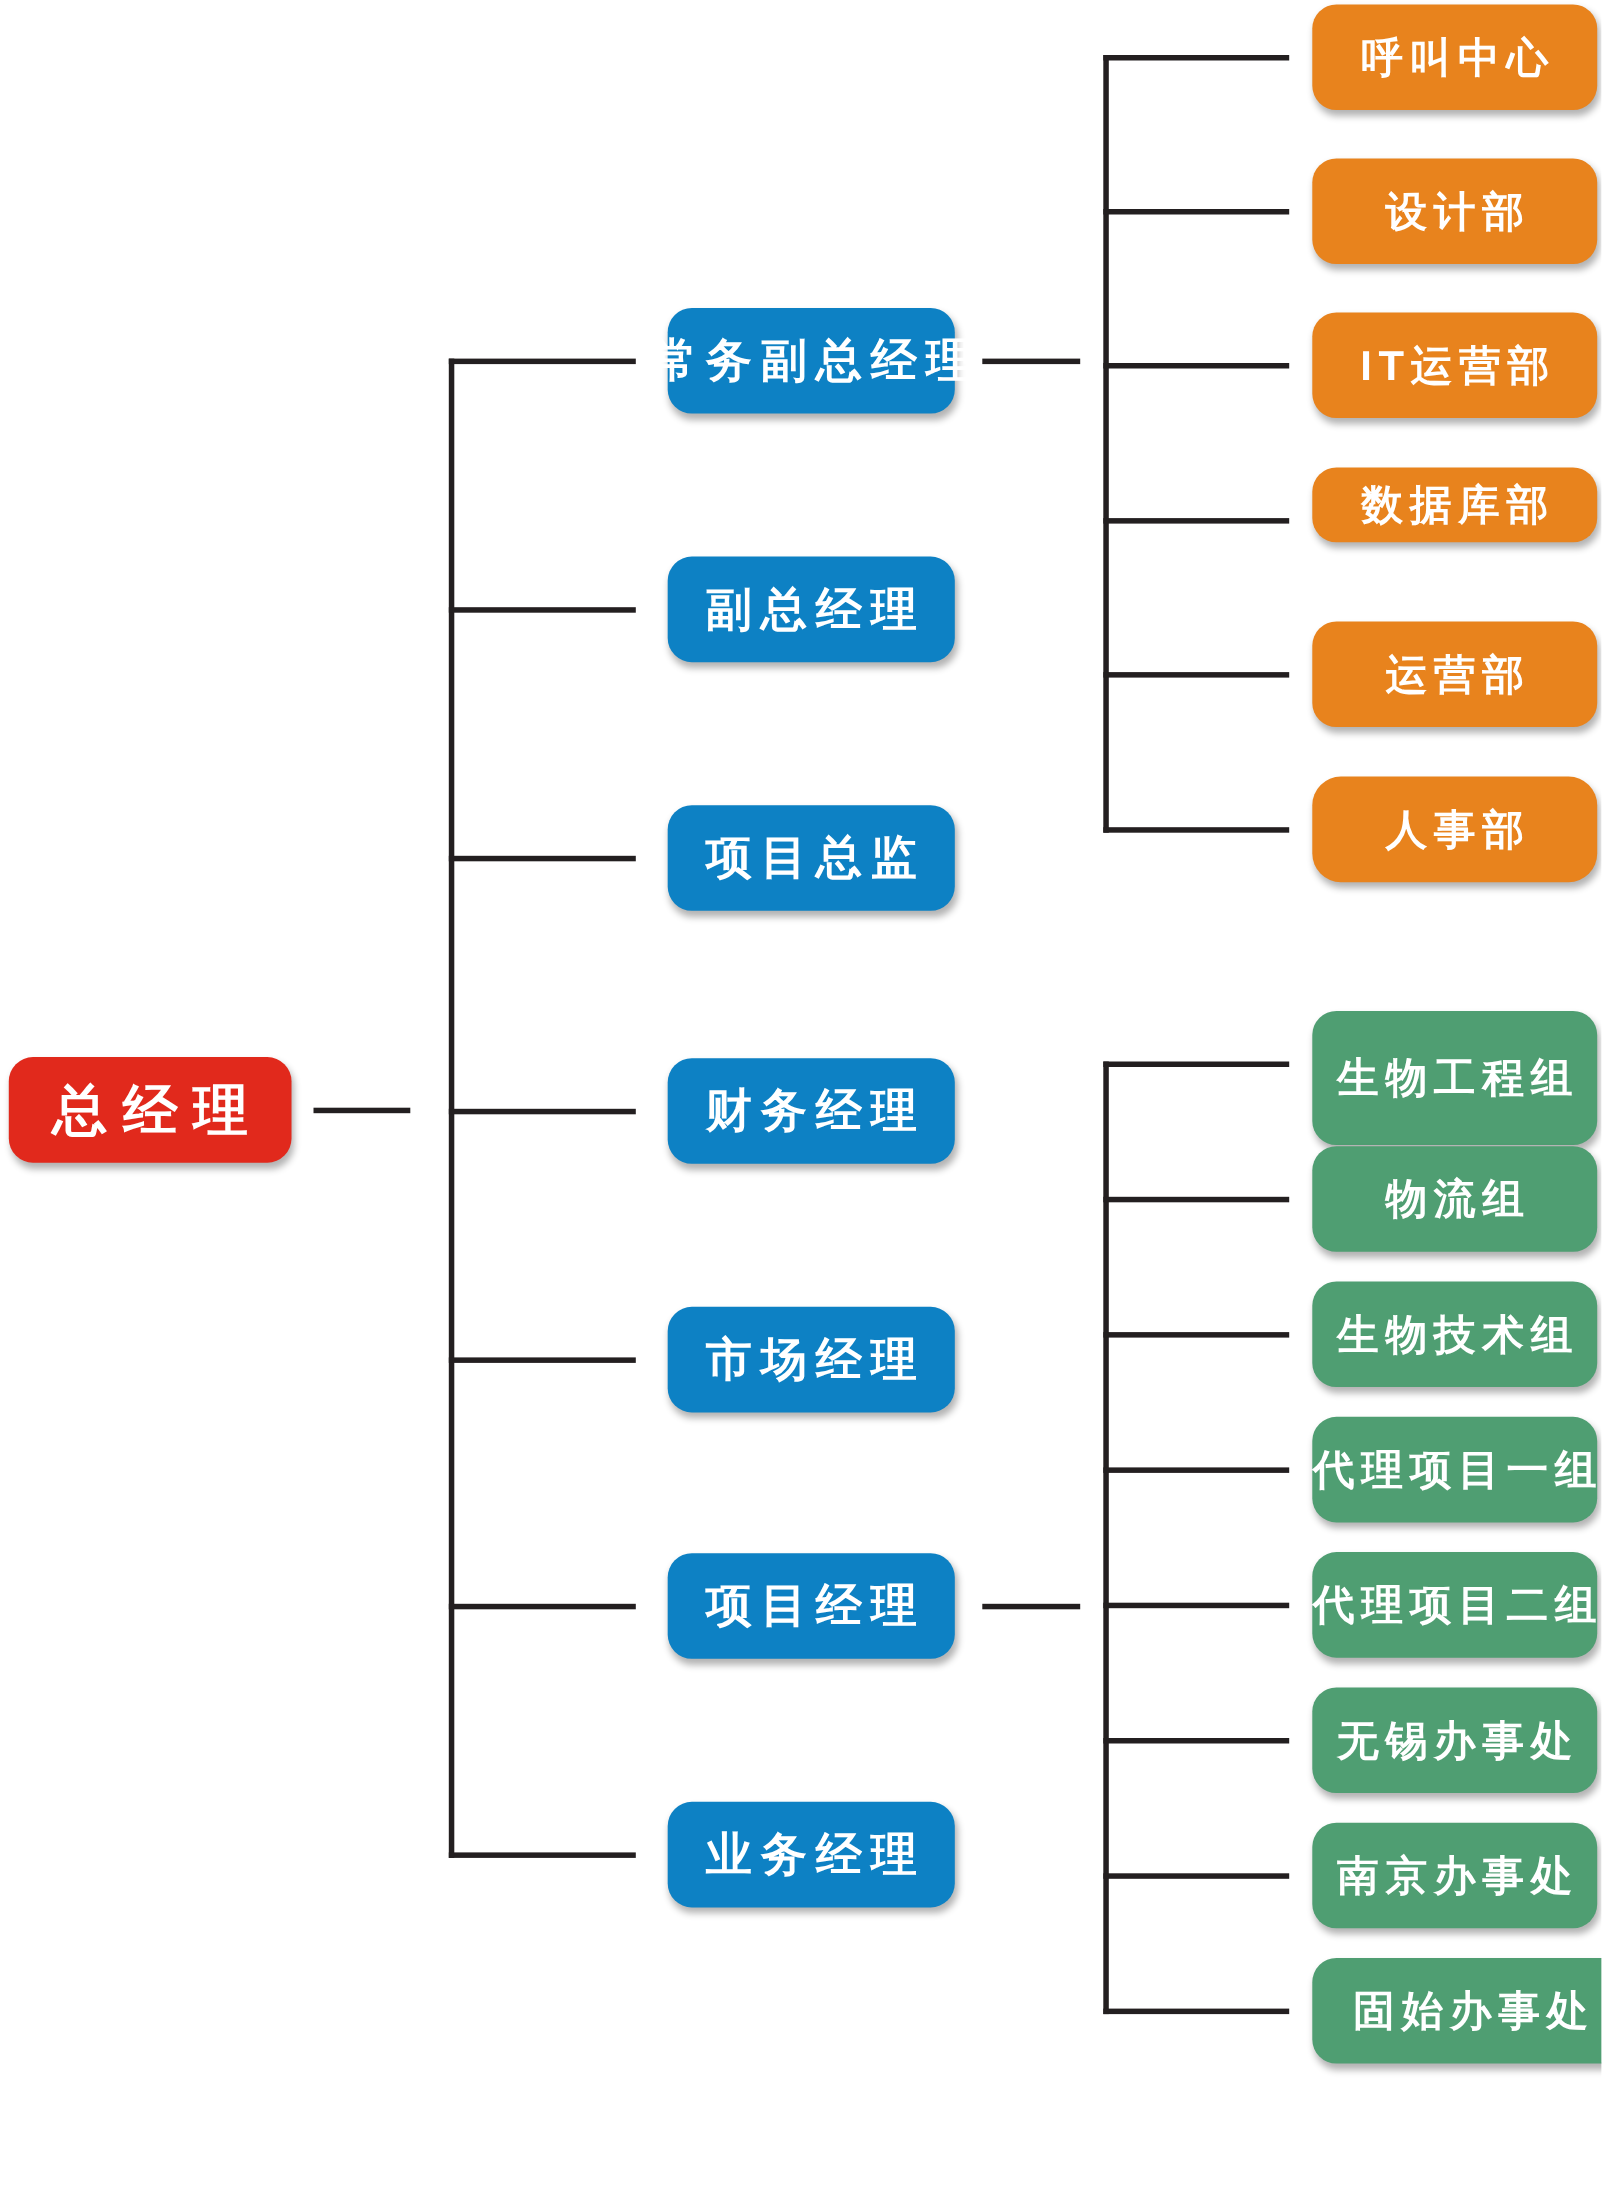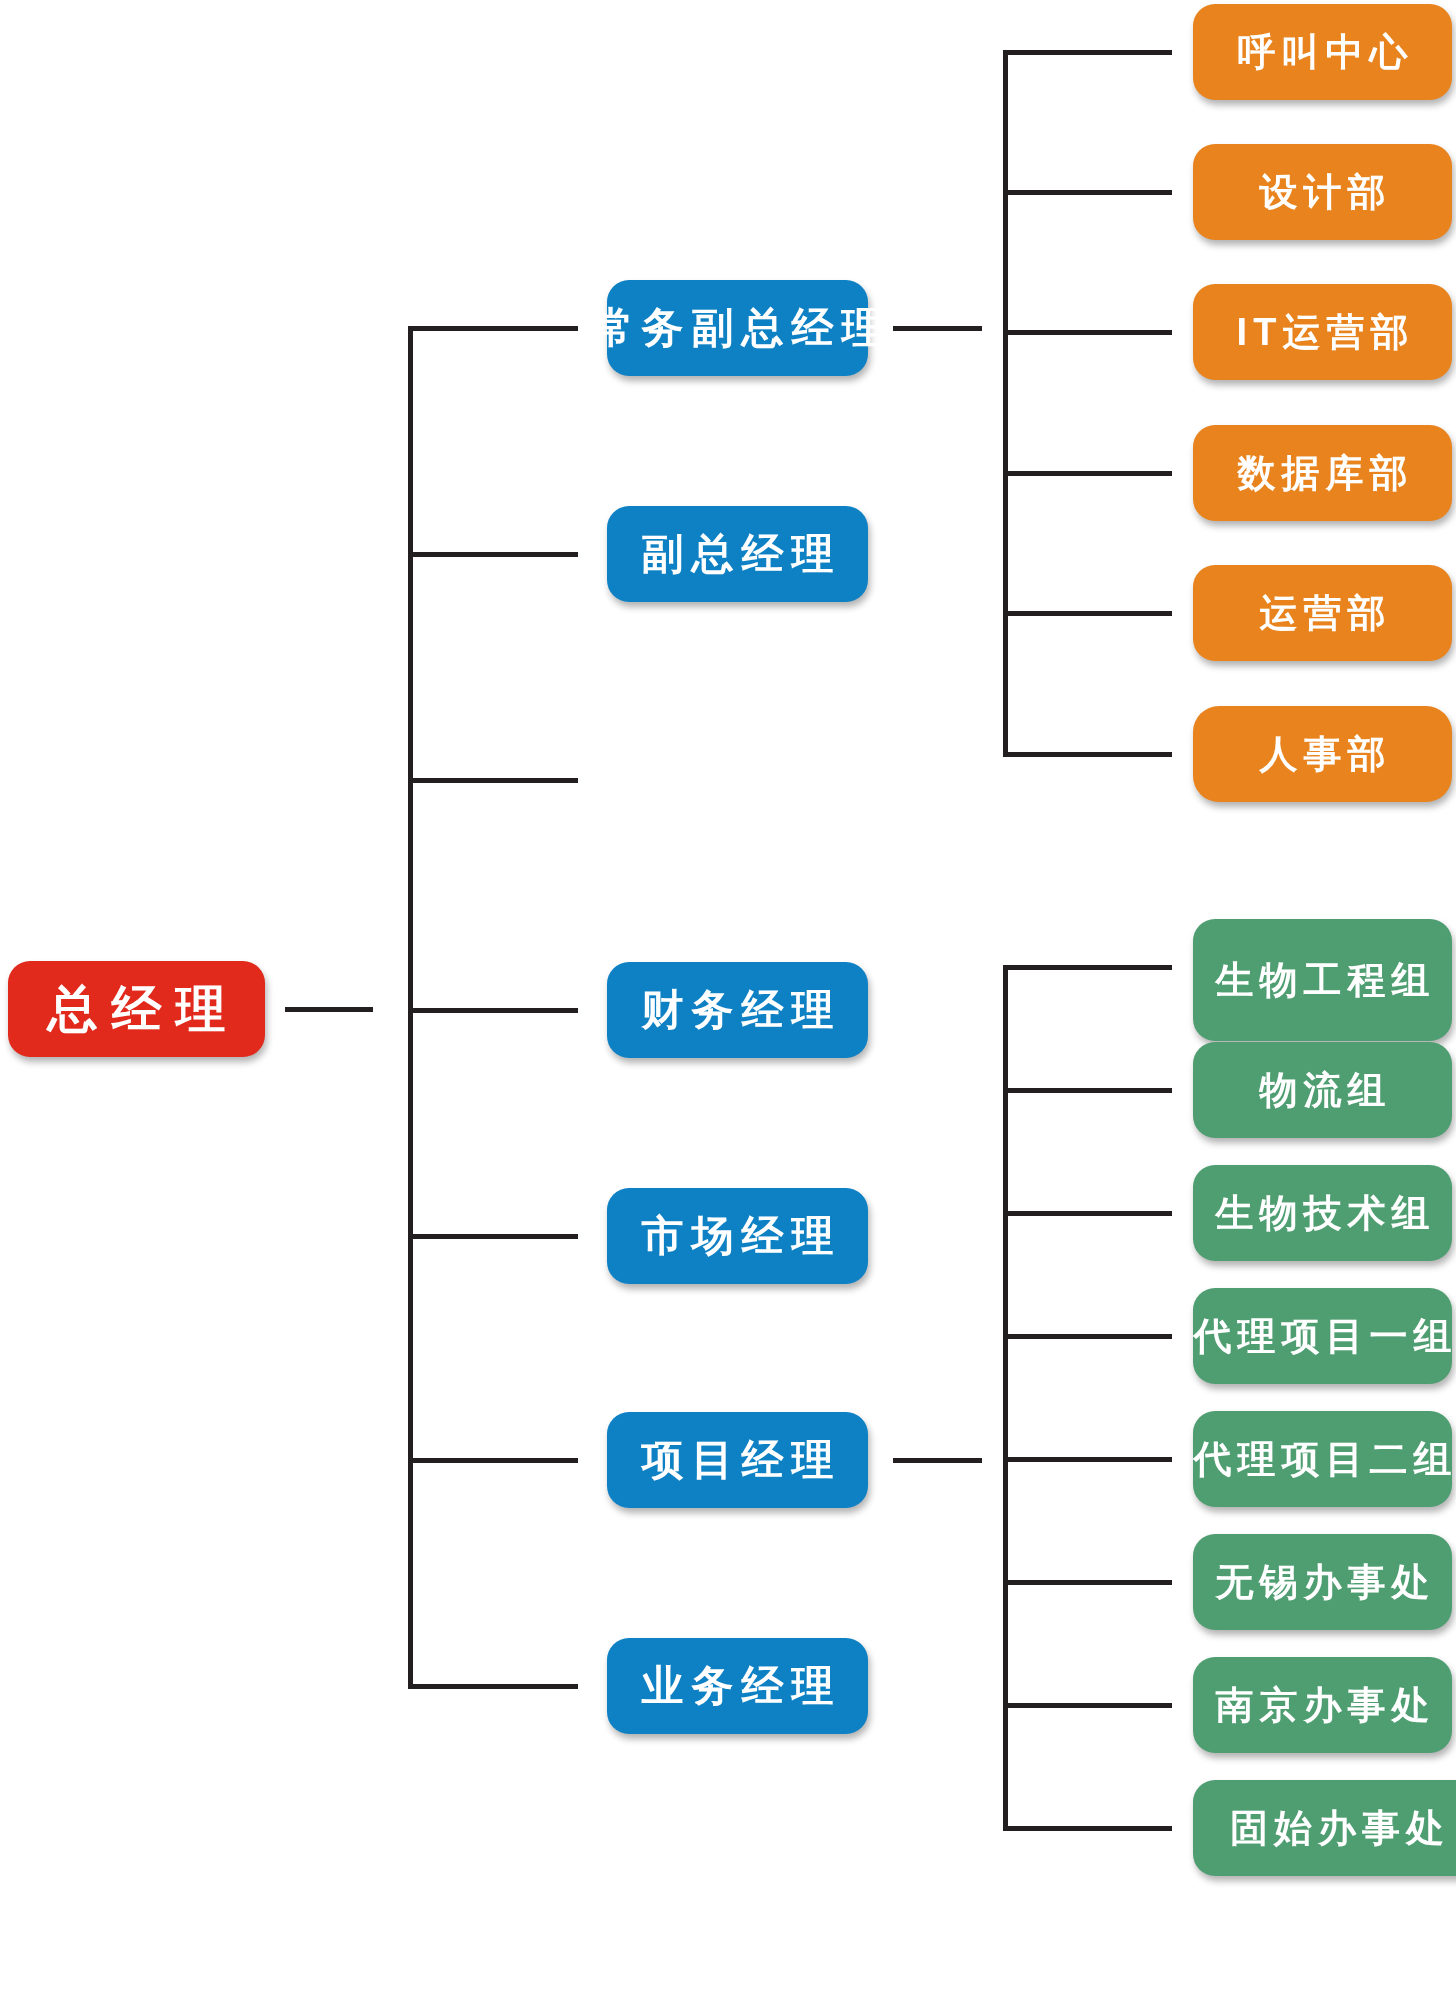--- a/index.html
+++ b/index.html
@@ -29,20 +29,23 @@
 <div id="stage">
     <div class="node" style="left: 8px; top: 961px; width: 257px; height: 96px; background: rgb(225, 41, 28); font-size: 50px; letter-spacing: 14px;">
       <span style="margin-right: -14px;">总经理</span>
     </div>
     <div class="node" style="left: 607px; top: 280px; width: 261px; height: 96px; background: rgb(13, 129, 196); font-size: 42px; letter-spacing: 8px;">
       <span style="margin-right: -8px;">常务副总经理</span>
     </div>
     <div class="node" style="left: 607px; top: 506px; width: 261px; height: 96px; background: rgb(13, 129, 196); font-size: 42px; letter-spacing: 8px;">
       <span style="margin-right: -8px;">副总经理</span>
     </div>
+    <div class="node" style="left: 607px; top: 732px; width: 261px; height: 96px; background: rgb(13, 129, 196); font-size: 42px; letter-spacing: 8px;">
+      <span style="margin-right: -8px;">项目总监</span>
+    </div>
     <div class="node" style="left: 607px; top: 962px; width: 261px; height: 96px; background: rgb(13, 129, 196); font-size: 42px; letter-spacing: 8px;">
       <span style="margin-right: -8px;">财务经理</span>
     </div>
     <div class="node" style="left: 607px; top: 1188px; width: 261px; height: 96px; background: rgb(13, 129, 196); font-size: 42px; letter-spacing: 8px;">
       <span style="margin-right: -8px;">市场经理</span>
     </div>
     <div class="node" style="left: 607px; top: 1412px; width: 261px; height: 96px; background: rgb(13, 129, 196); font-size: 42px; letter-spacing: 8px;">
       <span style="margin-right: -8px;">项目经理</span>
     </div>
     <div class="node" style="left: 607px; top: 1638px; width: 261px; height: 96px; background: rgb(13, 129, 196); font-size: 42px; letter-spacing: 8px;">
@@ -50,21 +53,21 @@
     </div>
     <div class="node" style="left: 1193px; top: 4px; width: 259px; height: 96px; background: rgb(232, 131, 29); font-size: 38px; letter-spacing: 6px;">
       <span style="margin-right: -6px;">呼叫中心</span>
     </div>
     <div class="node" style="left: 1193px; top: 144px; width: 259px; height: 96px; background: rgb(232, 131, 29); font-size: 38px; letter-spacing: 6px;">
       <span style="margin-right: -6px;">设计部</span>
     </div>
     <div class="node" style="left: 1193px; top: 284px; width: 259px; height: 96px; background: rgb(232, 131, 29); font-size: 38px; letter-spacing: 6px;">
       <span style="margin-right: -6px;">IT运营部</span>
     </div>
-    <div class="node" style="left: 1193px; top: 425px; width: 259px; height: 96px; background: rgb(232, 131, 29); font-size: 38px; letter-spacing: 6px;">
+    <div class="node" style="left: 1193px; top: 425px; width: 259px; height: 68px; background: rgb(232, 131, 29); font-size: 38px; letter-spacing: 6px;">
       <span style="margin-right: -6px;">数据库部</span>
     </div>
     <div class="node" style="left: 1193px; top: 565px; width: 259px; height: 96px; background: rgb(232, 131, 29); font-size: 38px; letter-spacing: 6px;">
       <span style="margin-right: -6px;">运营部</span>
     </div>
     <div class="node" style="left: 1193px; top: 706px; width: 259px; height: 96px; background: rgb(232, 131, 29); font-size: 38px; letter-spacing: 6px; border-radius: 26px;">
       <span style="margin-right: -6px;">人事部</span>
     </div>
     <div class="node" style="left: 1193px; top: 919px; width: 259px; height: 122px; background: rgb(79, 158, 114); font-size: 38px; letter-spacing: 6px;">
       <span style="margin-right: -6px;">生物工程组</span>

